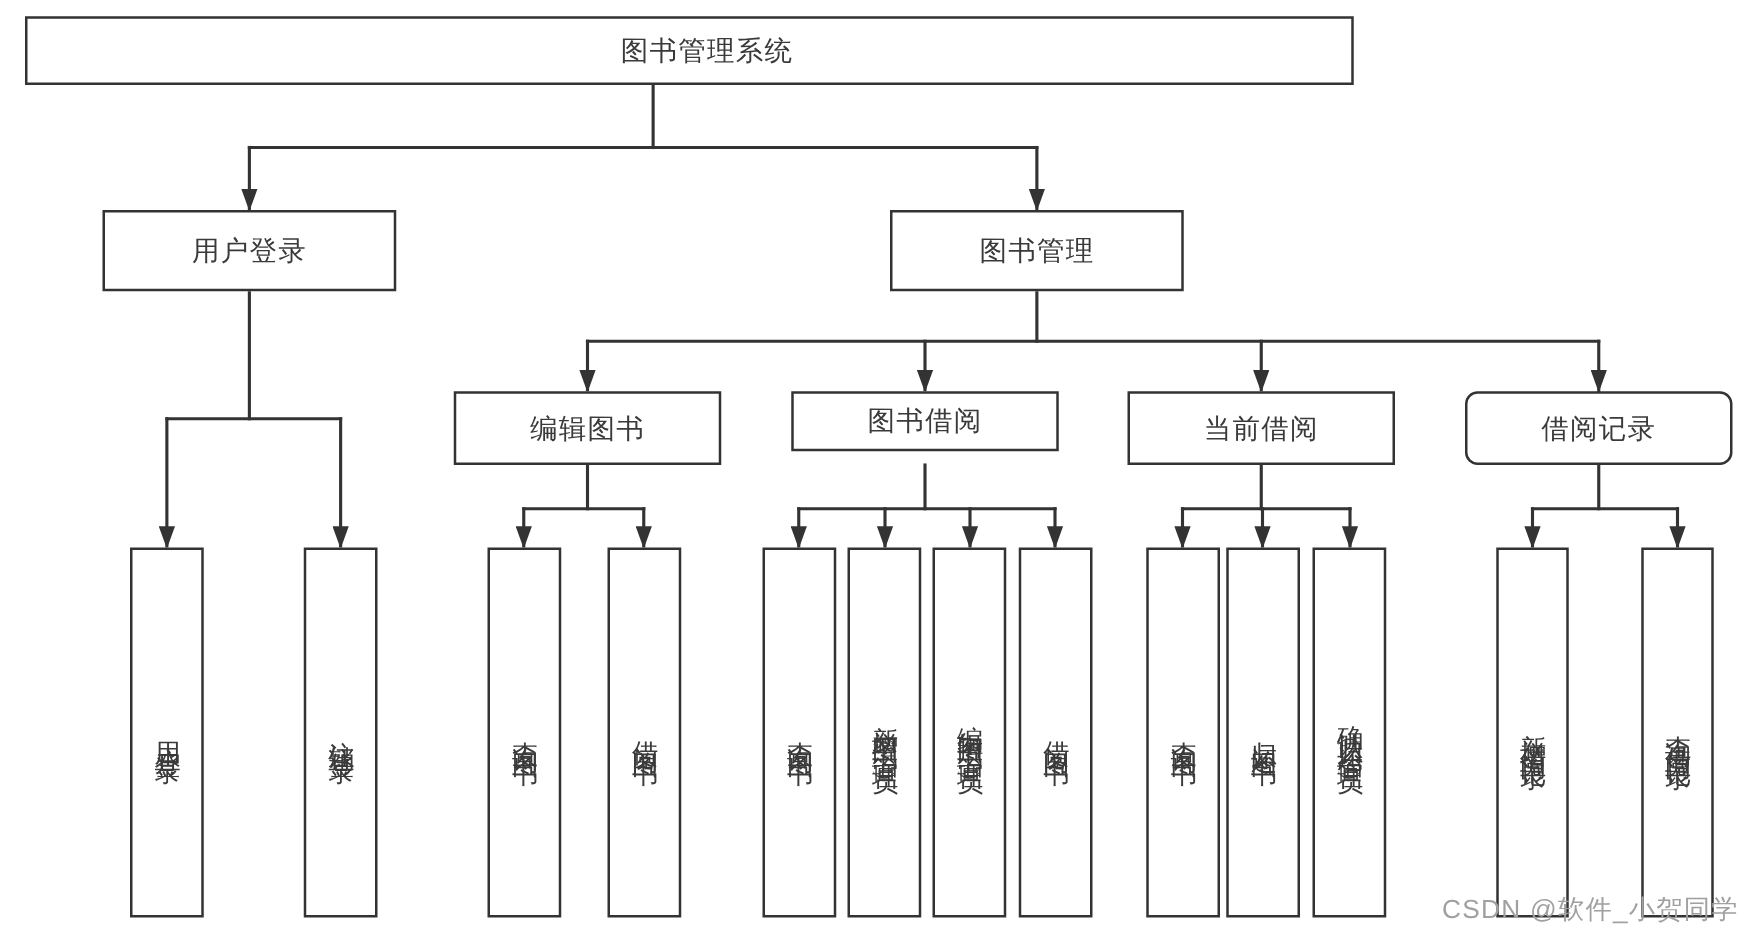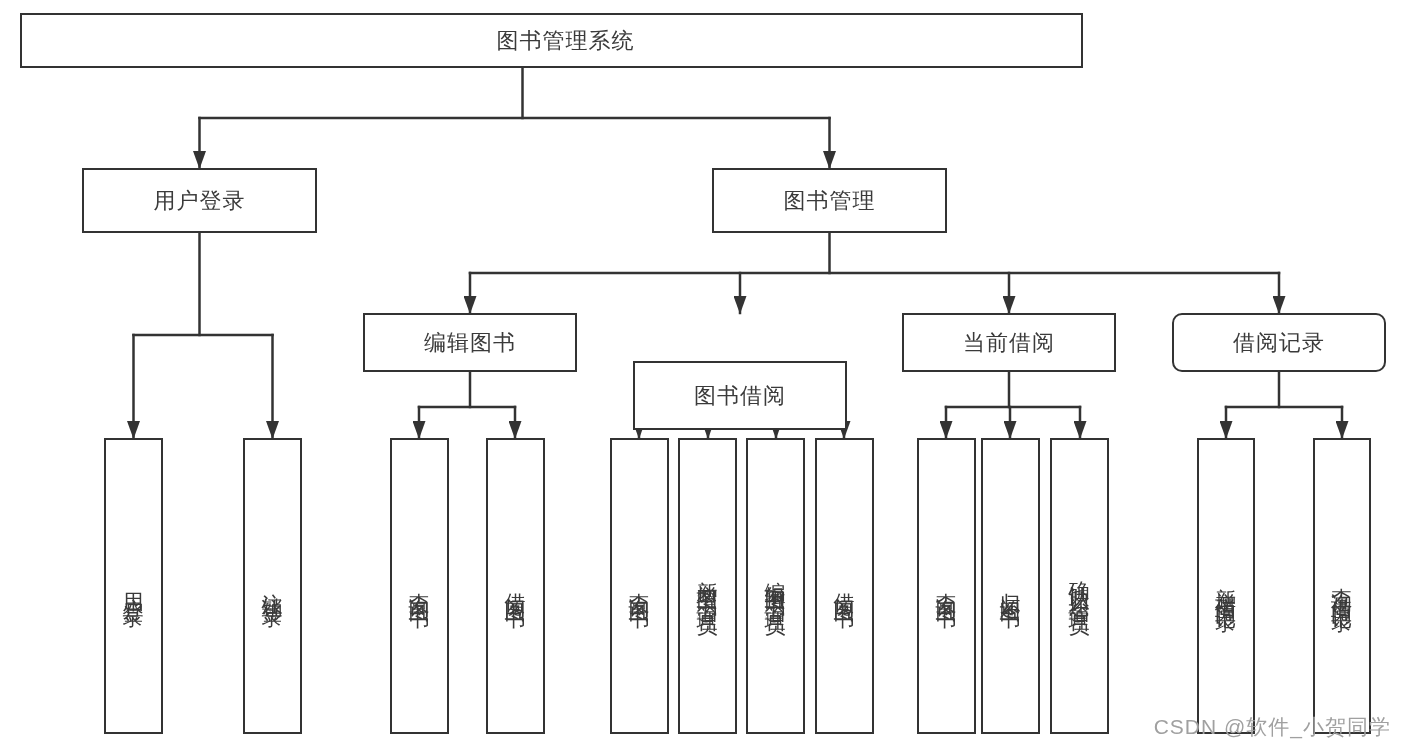--- a/index.html
+++ b/index.html
@@ -121,21 +121,21 @@
   <div class="node h" style="left:82px; top:168px; width:235px; height:65px;">
     <span>用户登录</span>
   </div>
   <div class="node h" style="left:712px; top:168px; width:235px; height:65px;">
     <span>图书管理</span>
   </div>
 
   <div class="node h" style="left:363px; top:313px; width:214px; height:59px;">
     <span>编辑图书</span>
   </div>
-  <div class="node h" style="left:633px; top:313px; width:214px; height:69px;margin-top:48px;">
+  <div class="node h" style="left:633px; top:313px; width:214px; height:48px;">
     <span>图书借阅</span>
   </div>
   <div class="node h" style="left:902px; top:313px; width:214px; height:59px;text-align:right;">
     <span>当前借阅</span>
   </div>
   <div class="node h" style="left:1172px; top:313px; width:214px; height:59px;border-radius:10px;">
     <span>借阅记录</span>
   </div>
 
   <div class="node v" style="left:104px; top:438px; width:59px; height:296px;">

